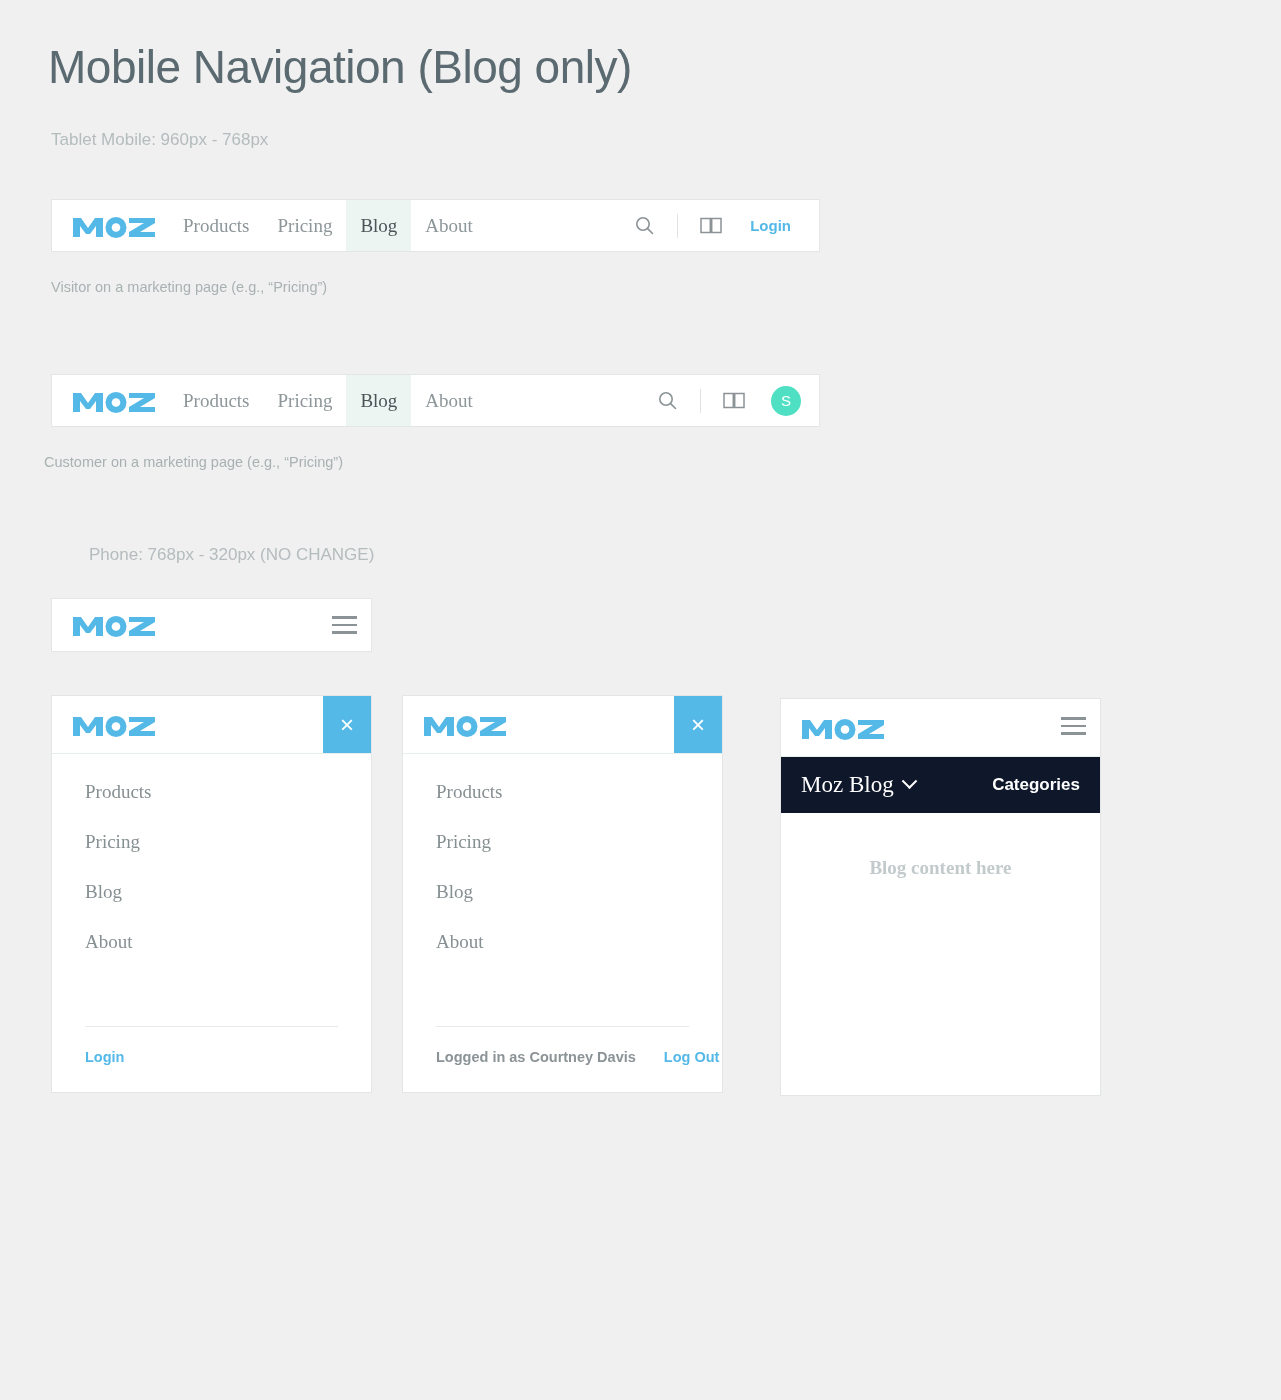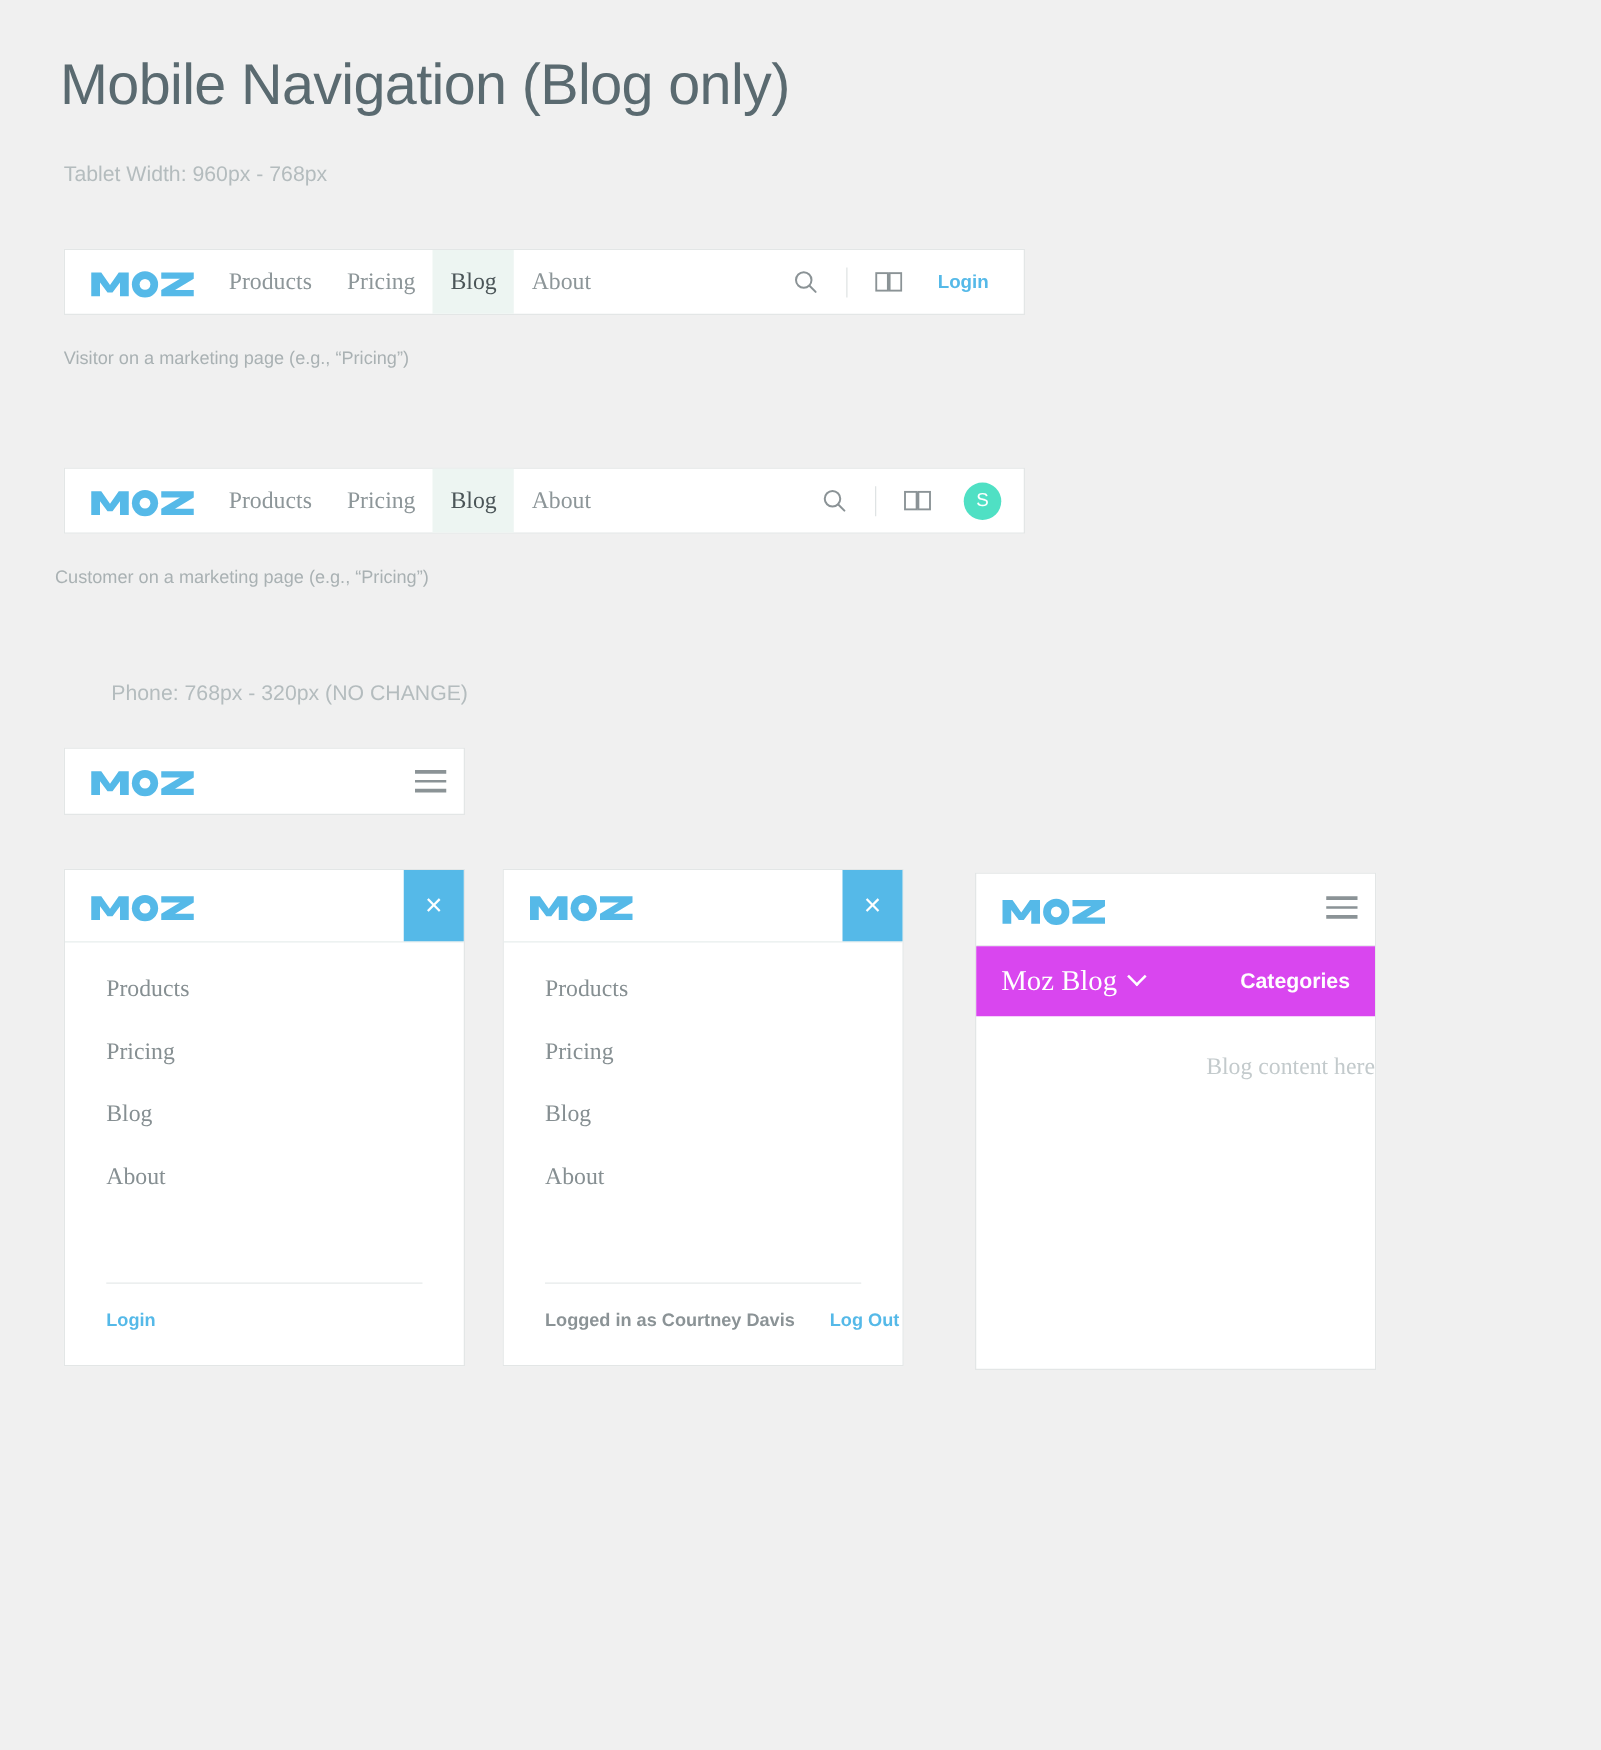--- a/index.html
+++ b/index.html
@@ -234,21 +234,21 @@
     font-size: 14.5px;
     font-weight: bold;
     color: #55b9e8;
     margin-left: 8px;
     cursor: pointer;
     padding-left: 20px;
   }
 
   
   .blog-bar {
-    background: #d946ef;
+    background: #0f172a;
     height: 56px;
     display: flex;
     align-items: center;
     justify-content: space-between;
     padding: 0 20px 0 20px;
     flex: 0 0 auto;
   }
   .blog-title {
     font-family: "Liberation Serif", serif;
     font-size: 23px;
@@ -267,36 +267,37 @@
   }
   .blog-categories {
     font-size: 17px;
     font-weight: bold;
     color: #ffffff;
     cursor: pointer;
   }
   .blog-body {
     flex: 1 1 auto;
     display: flex;
-    justify-content: flex-end;
-    padding-top: 30px;
+    justify-content: center;
+    padding-top: 44px;
+    font-weight: bold;
   }
   .blog-placeholder {
     font-family: "Liberation Serif", serif;
     font-size: 19px;
     color: #c3cacc;
   }
 </style>
 </head>
 <body>
 
 <div class="page">
 
   <div class="page-title">Mobile Navigation (Blog only)</div>
-  <div class="section-label tablet">Tablet Width: 960px - 768px</div>
+  <div class="section-label tablet">Tablet Mobile: 960px - 768px</div>
 
   <div class="navbar n1">
     <div class="nav-logo-cell">
       <span class="moz-logo">
         <svg width="86" height="26" viewBox="0 0 86 26">
           <path d="M2 24 L2 5 L10 5 L17 15 L24 5 L32 5 L32 24 L25 24 L25 13 L19 21 L15 21 L9 13 L9 24 Z" fill="#55b9e8"></path>
           <circle cx="45" cy="14.5" r="10.5" fill="#55b9e8"></circle>
           <circle cx="45" cy="14.5" r="4.3" fill="#ffffff"></circle>
           <path d="M58 5 L84 5 L84 10 L69 19 L84 19 L84 24 L58 24 L58 19 L73 10 L58 10 Z" fill="#55b9e8"></path>
         </svg>

